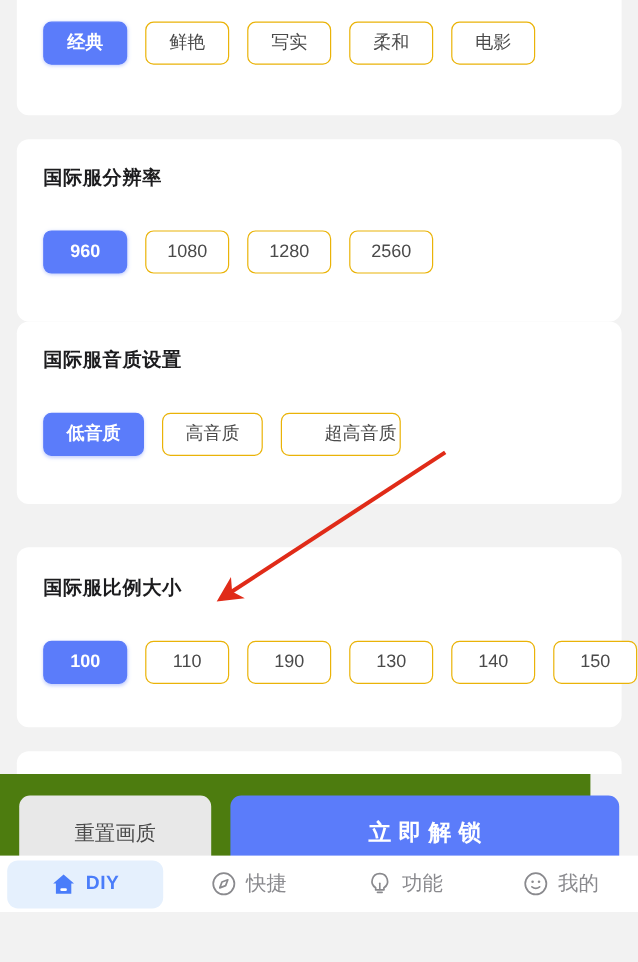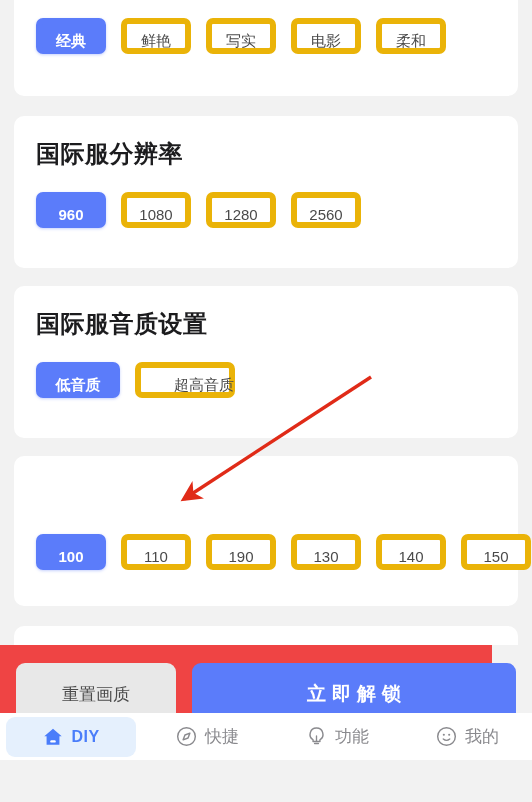--- a/index.html
+++ b/index.html
@@ -27,60 +27,60 @@
 
   .card {
     position: absolute;
     left: 14px;
     width: 504px;
     background: #ffffff;
     border-radius: 10px;
   }
 
   .card-title {
-    font-size: 24px;
+    font-size: 16px;
     font-weight: bold;
     color: #1c1c1e;
     letter-spacing: 0.5px;
   }
 
   
   .chip-row {
     position: absolute;
     display: flex;
     gap: 15px;
     white-space: nowrap;
   }
   .chip {
     flex: 0 0 auto;
     width: 70px;
     height: 36px;
     line-height: 34px;
     text-align: center;
-    border: 6px solid #eab308;
+    border: 1px solid #eab308;
     border-radius: 7px;
     background: #ffffff;
     color: #4a4a4a;
     font-size: 15px;
   }
   .chip.wide { width: 84px; }
   .chip.sel {
     background: #5b7cfa;
     border-color: #5b7cfa;
     color: #ffffff;
     font-weight: bold;
     box-shadow: 0 1px 3px rgba(91,124,250,.35);
   }
 
   
   .action-bar {
     position: absolute;
     left: 0; top: 645px;
     width: 492px; height: 110px;
-    background: #ef4444;
+    background: #4d7c0f;
   }
   .btn-reset {
     position: absolute;
     left: 16px; top: 18px;
     width: 160px; height: 62px;
     background: #e8e8e8;
     border: none;
     border-radius: 9px;
     color: #4a4a4a;
     font-size: 17px;
@@ -144,44 +144,46 @@
 
 <div id="app">
 
   <div class="scroll-area">
 
     <div class="card" style="top:-44px; height:140px;">
       <div class="chip-row" style="left:22px; top:62px;">
         <div class="chip sel">经典</div>
         <div class="chip">鲜艳</div>
         <div class="chip">写实</div>
+        <div class="chip">柔和</div>
         <div class="chip">电影</div>
-        <div class="chip">柔和</div>
       </div>
     </div>
 
     <div class="card" style="top:116px; height:152px;">
       <div class="card-title" style="position:absolute; left:22px; top:22px;">国际服分辨率</div>
       <div class="chip-row" style="left:22px; top:76px;">
         <div class="chip sel">960</div>
         <div class="chip">1080</div>
         <div class="chip">1280</div>
         <div class="chip">2560</div>
       </div>
     </div>
 
-    <div class="card" style="top:286px; height:152px;">
+    <div class="card" style="top:268px; height:152px;">
       <div class="card-title" style="position:absolute; left:22px; top:22px;">国际服音质设置</div>
       <div class="chip-row" style="left:22px; top:76px;">
         <div class="chip wide sel">低音质</div>
+        <div class="chip wide">高音质</div>
         <div class="chip wide" style="width:100px;padding-left:33px;">超高音质</div>
       </div>
     </div>
 
     <div class="card" style="top:456px; height:150px;">
+      <div class="card-title" style="position:absolute; left:22px; top:24px;">国际服比例大小</div>
       <div class="chip-row" style="left:22px; top:78px;">
         <div class="chip sel">100</div>
         <div class="chip">110</div>
         <div class="chip">190</div>
         <div class="chip">130</div>
         <div class="chip">140</div>
         <div class="chip">150</div>
       </div>
     </div>
 

